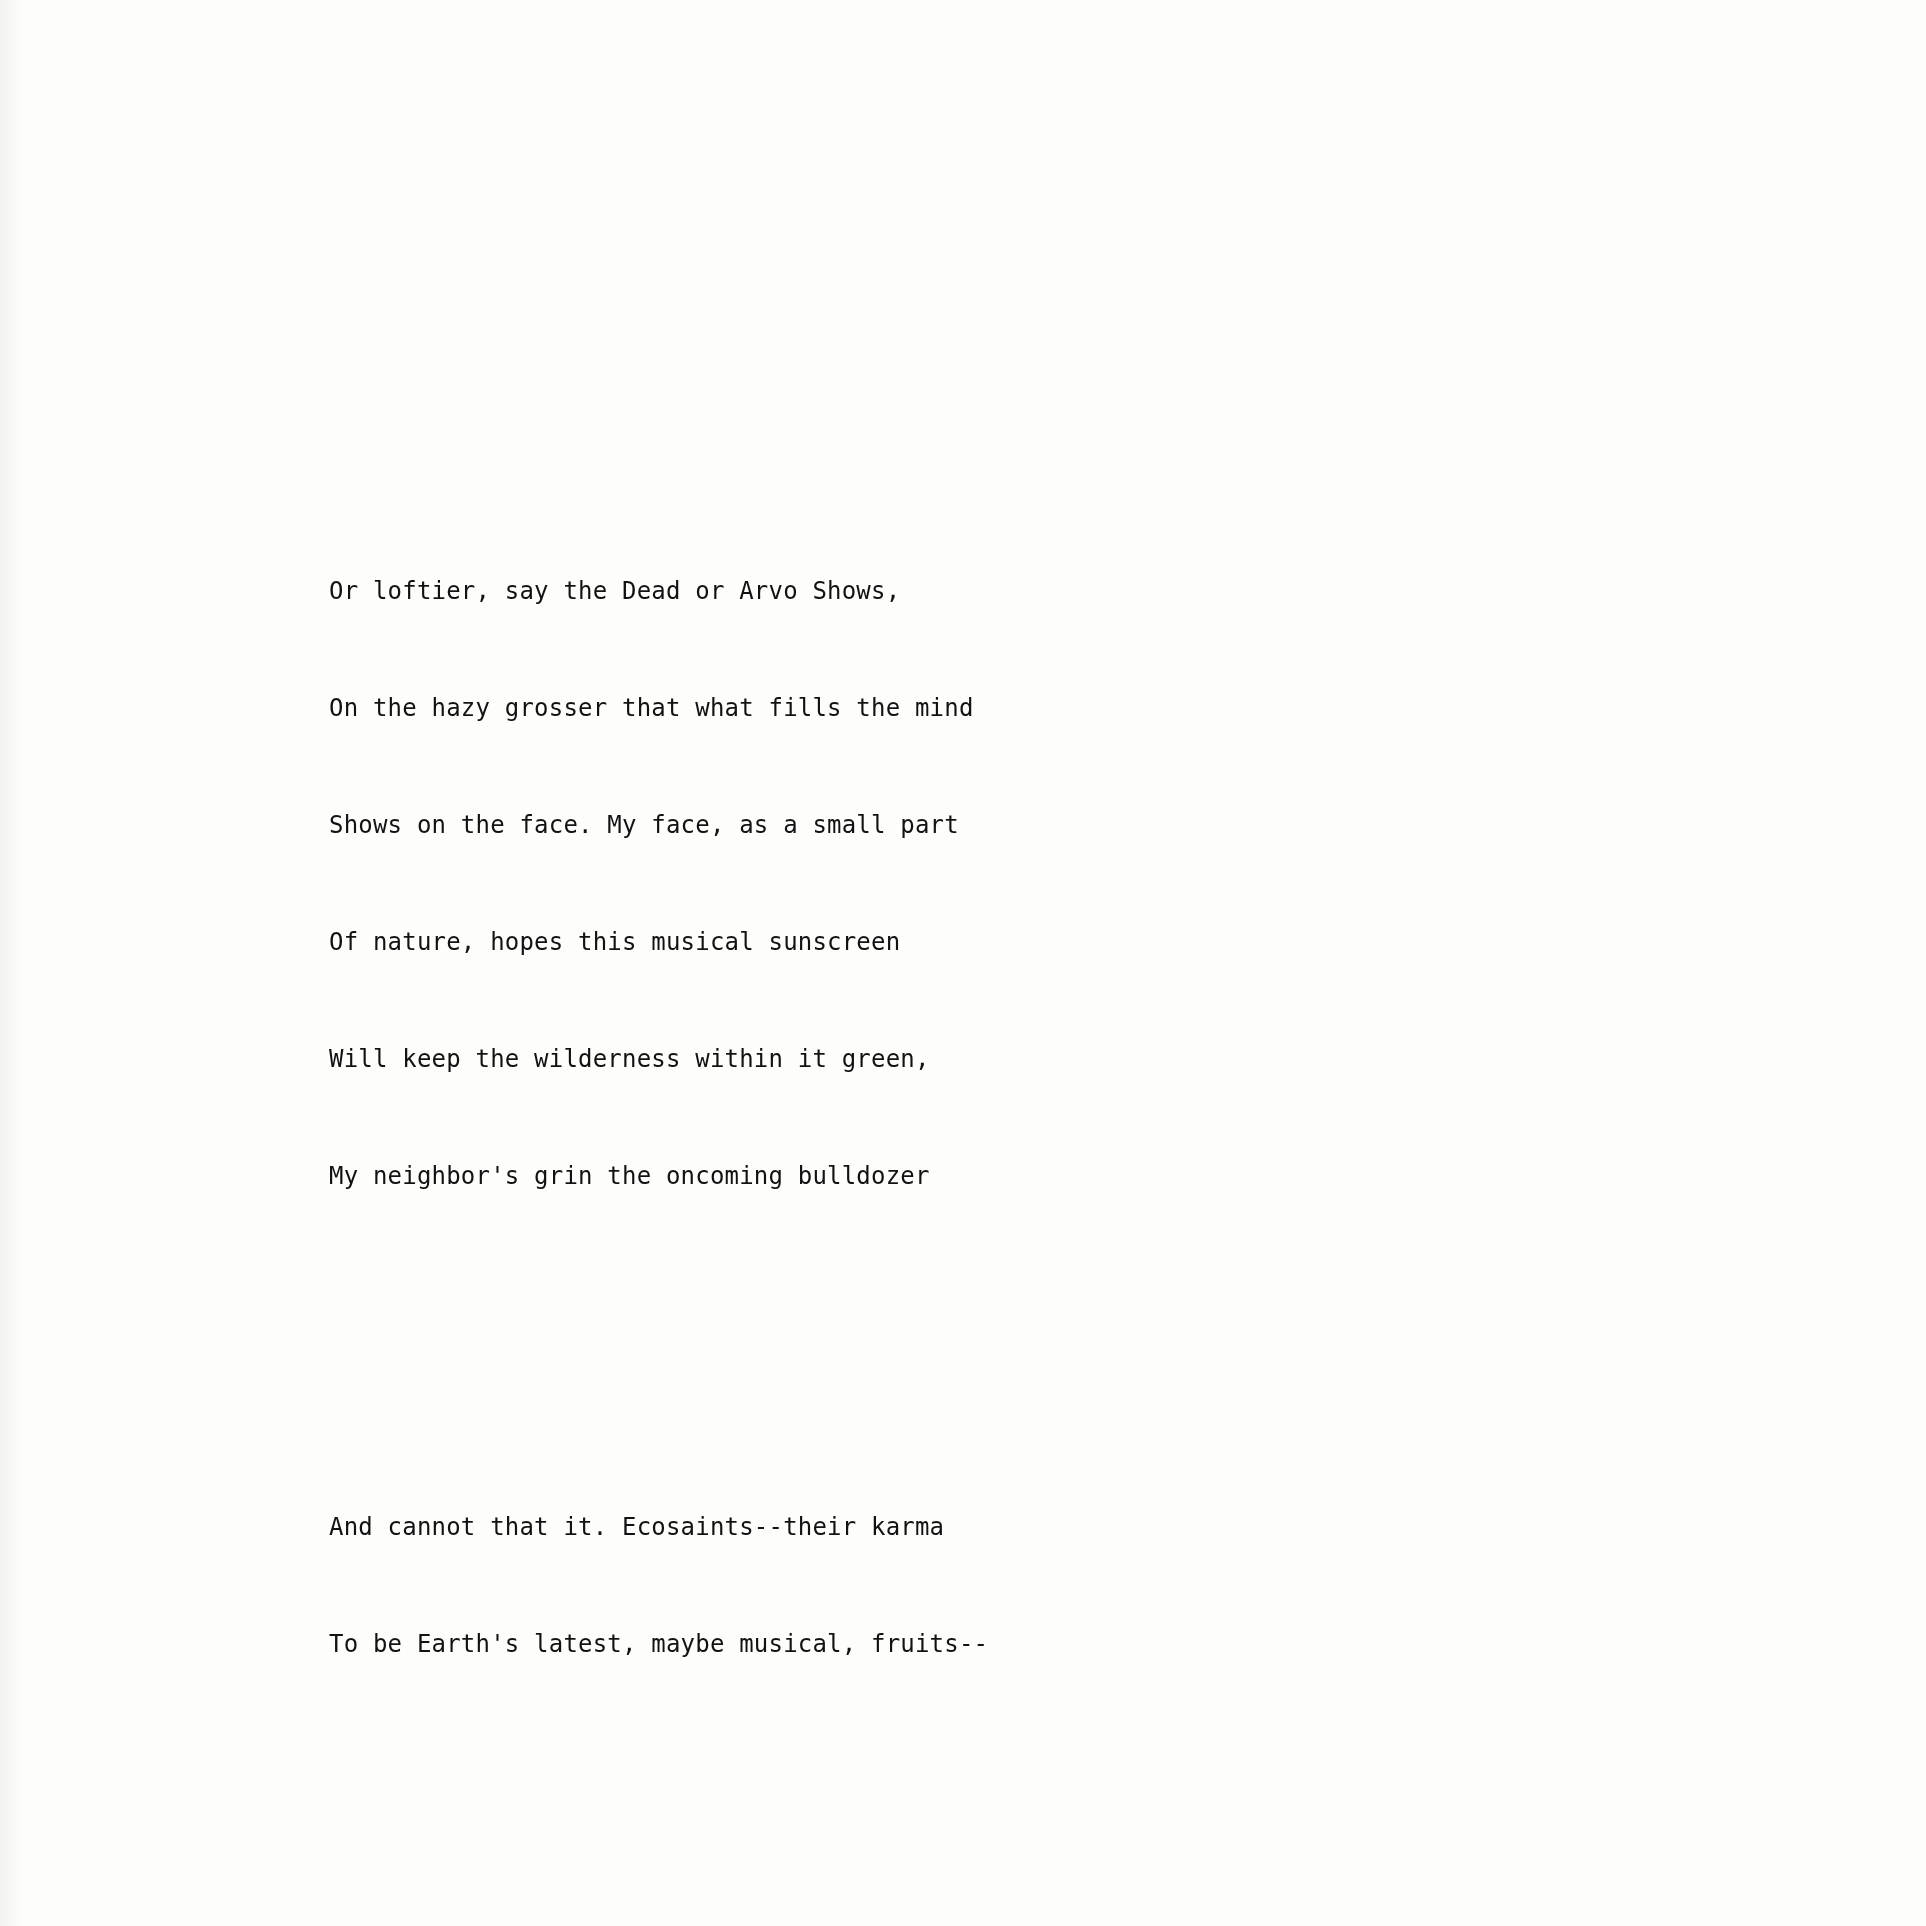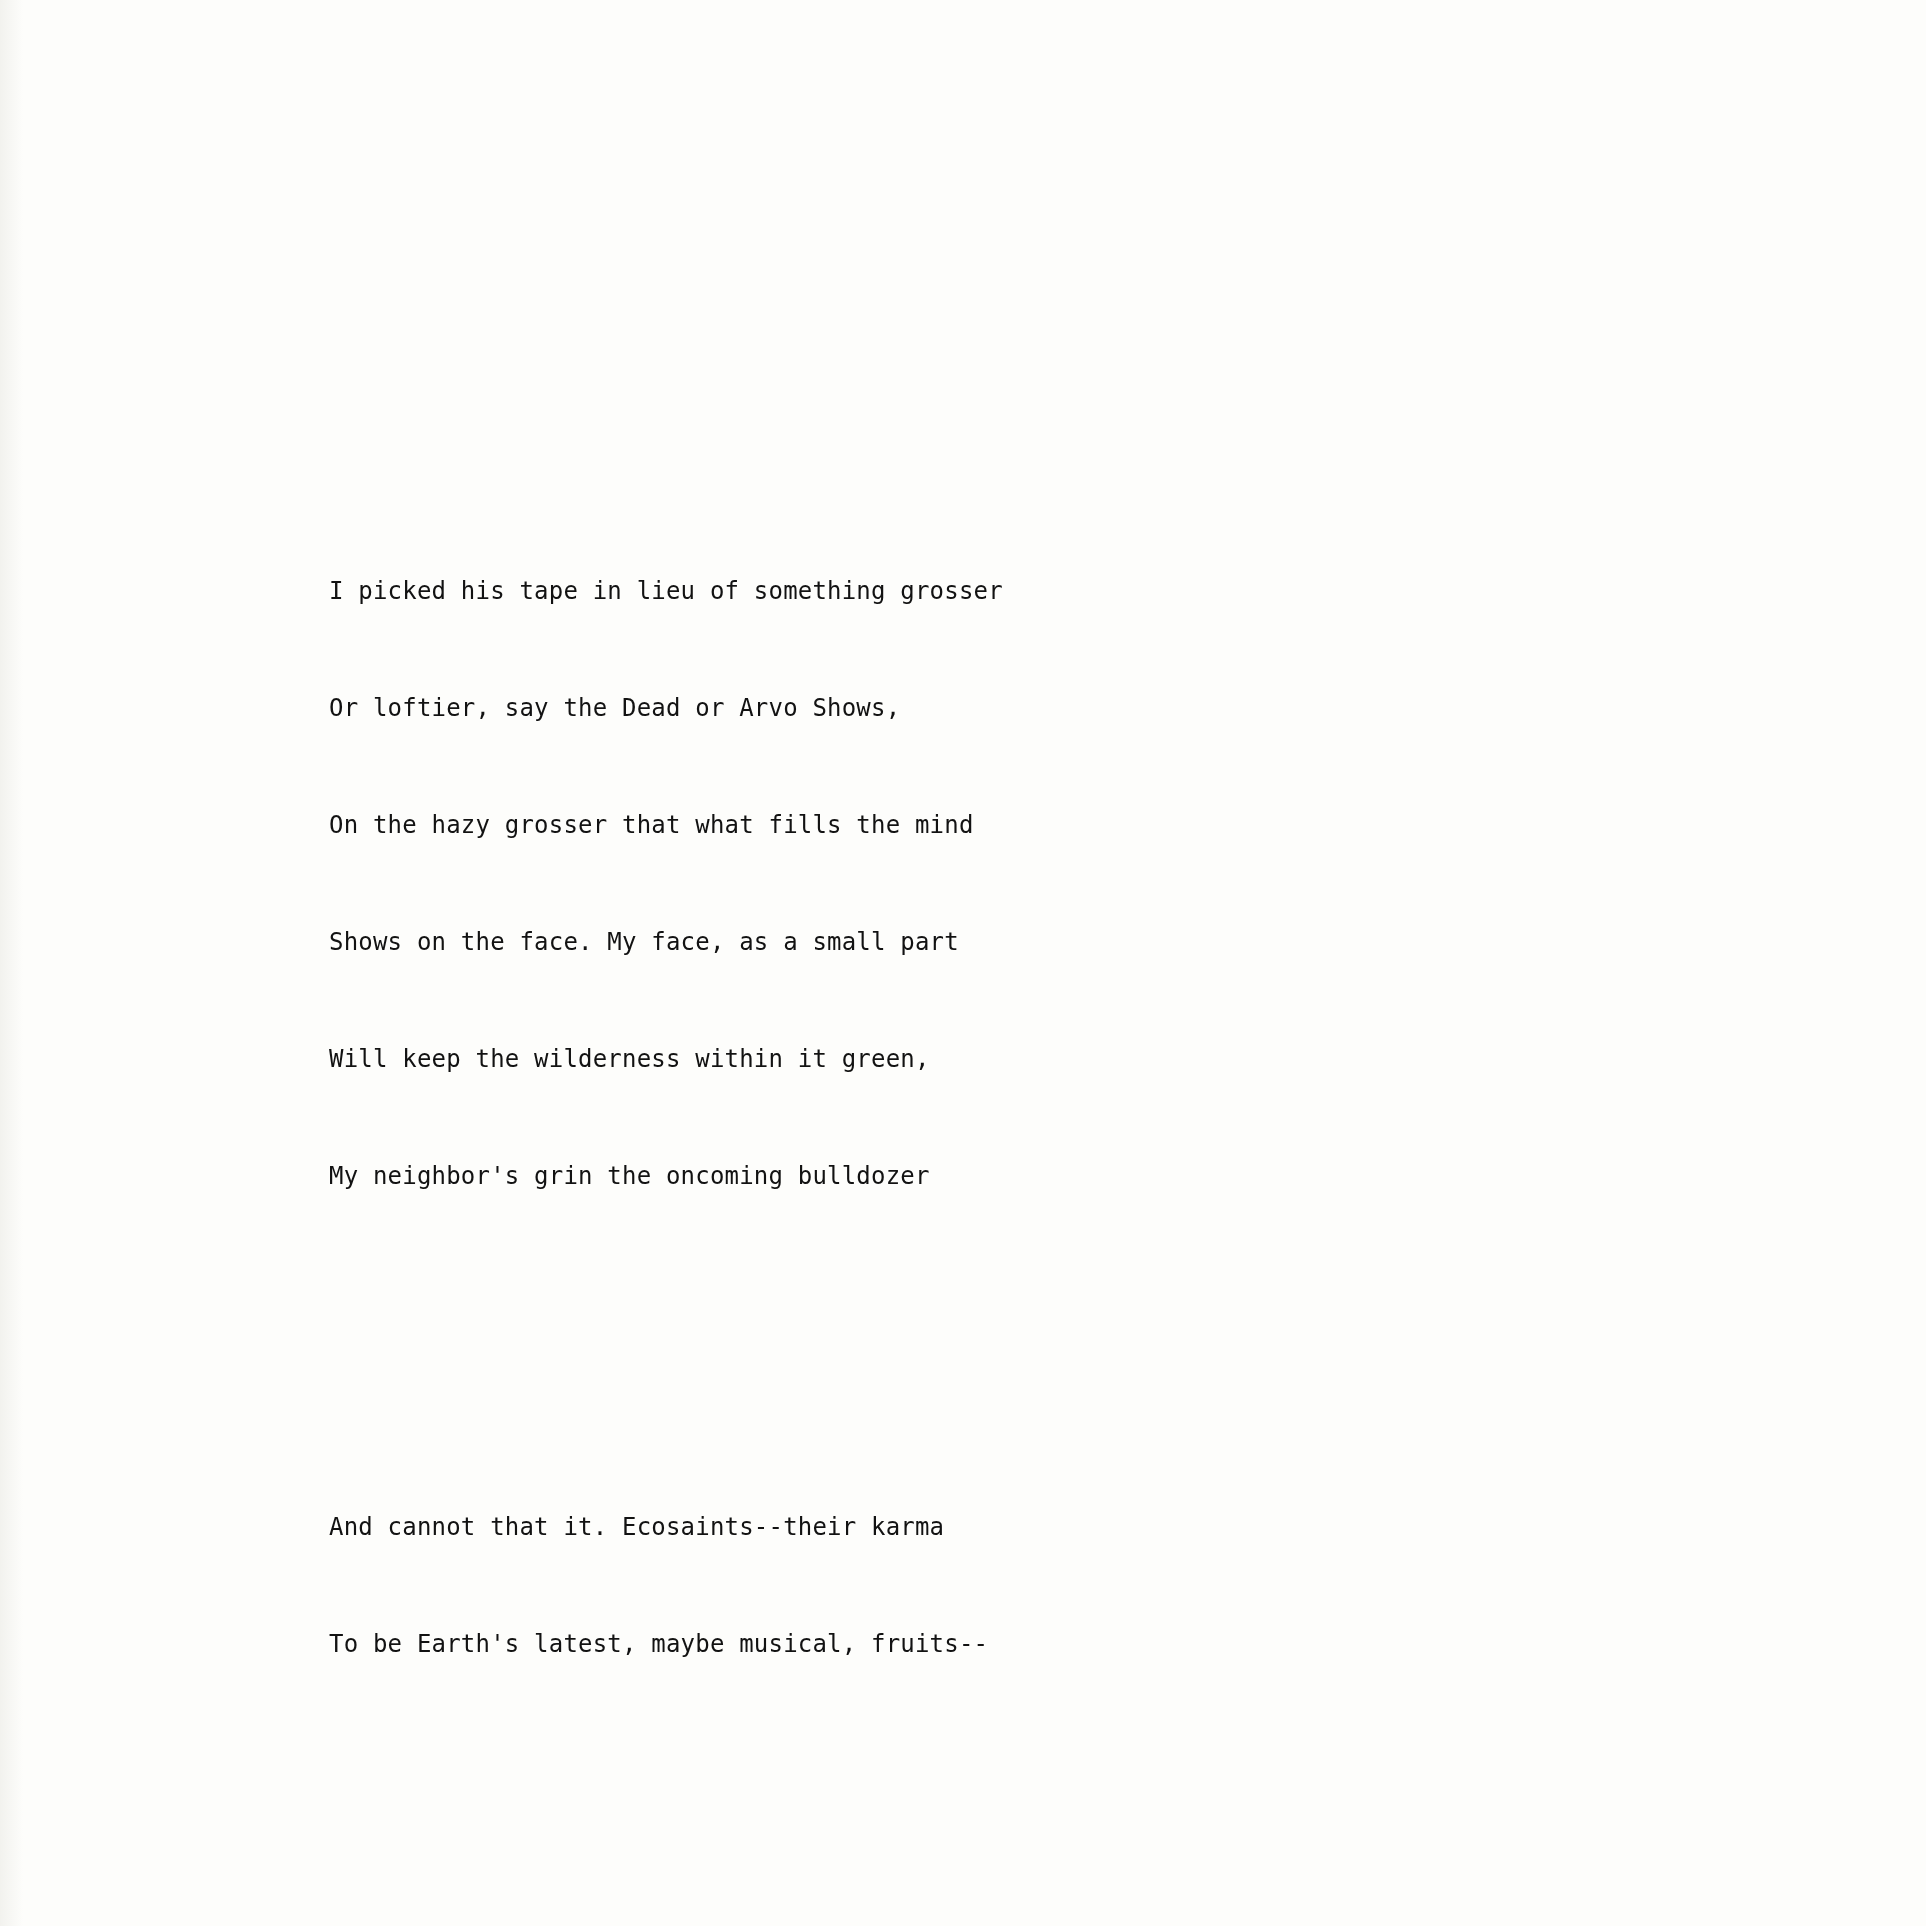--- a/index.html
+++ b/index.html
@@ -53,24 +53,24 @@
   }
 </style>
 </head>
 <body>
 
 <div class="page-sheet">
   <div class="scan-tint-left"></div>
 
   <div class="poem">
     <div class="stanza">
-      <div class="line">I picked his tape in lieu of something grosser</div>
       <div class="line">Or loftier, say the Dead or Arvo Shows,</div>
       <div class="line">On the hazy grosser that what fills the mind</div>
       <div class="line">Shows on the face. My face, as a small part</div>
+      <div class="line">Of nature, hopes this musical sunscreen</div>
       <div class="line">Will keep the wilderness within it green,</div>
       <div class="line">My neighbor's grin the oncoming bulldozer</div>
     </div>
 
     <div class="stanza">
       <div class="line">And cannot that it. Ecosaints--their karma</div>
       <div class="line">To be Earth's latest, maybe musical, fruits--</div>
       
       
       

